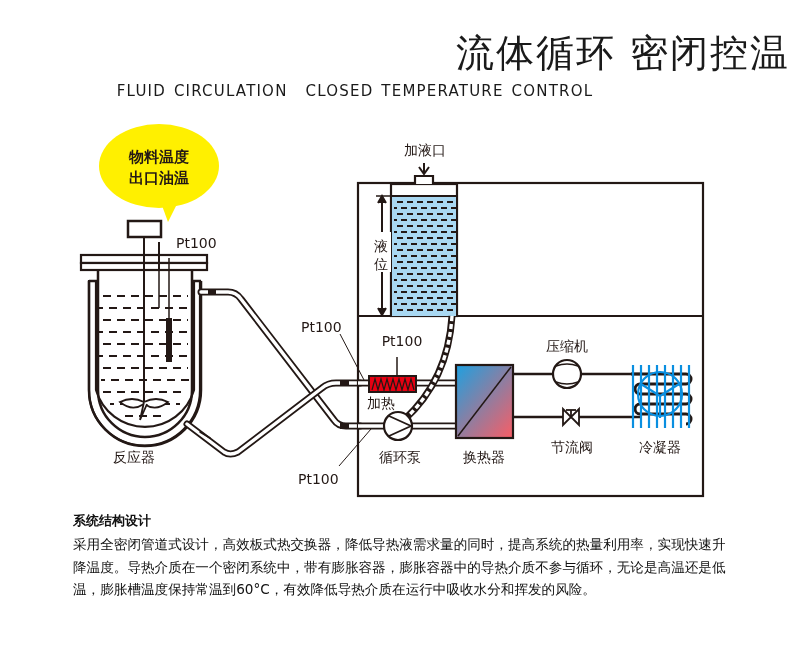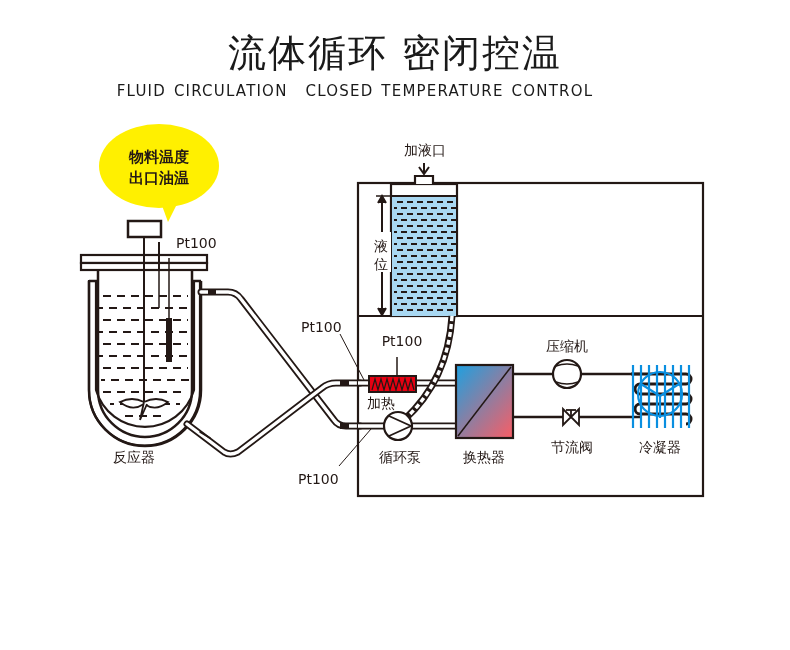--- a/index.html
+++ b/index.html
@@ -1,17 +1,17 @@
 <!DOCTYPE html>
 <html><head>
 <meta charset="utf-8">
 <style>
   html, body { margin: 0; padding: 0; background: #ffffff; }
   body { width: 790px; height: 650px; position: relative; overflow: hidden; font-family: "DejaVu Sans", "Liberation Sans", sans-serif; color: #231815; }
-  .title-cn { position: absolute; left: 0; top: 28px; width: 790px; text-align: center; font-size: 38px; letter-spacing: 2px; font-weight: 300; color: #1a1a1a; }
+  .title-cn { position: absolute; left: 0; top: 28px; width: 790px; text-align: right; font-size: 38px; letter-spacing: 2px; font-weight: 300; color: #1a1a1a; }
   .title-en { position: absolute; left: 0; top: 82px; width: 710px; text-align: center; font-family: "DejaVu Sans", sans-serif; font-size: 15px; letter-spacing: 1.2px; color: #1a1a1a; word-spacing: 2px; }
   .title-en .gap { display: inline-block; width: 18px; }
   svg.diagram { position: absolute; left: 0; top: 0; }
   svg text { font-family: "DejaVu Sans", sans-serif; fill: #231815; }
   .desc { position: absolute; left: 73px; top: 512px; width: 660px; }
   .desc-title { font-size: 13px; font-weight: bold; margin-bottom: 3px; color: #111; }
   .desc-body { font-size: 13.6px; line-height: 22.5px; color: #111; }
 </style>
 </head>
 <body>
@@ -208,13 +208,15 @@
 
   <g stroke="#231815" stroke-width="1">
     <line x1="340" y1="334" x2="364" y2="380"></line>
     <line x1="339" y1="466" x2="371" y2="429"></line>
   </g>
   <text x="301" y="332" font-size="14">Pt100</text>
   <text x="298" y="484" font-size="14">Pt100</text>
 </svg>
 
 <div class="desc">
+  <div class="desc-title">系统结构设计</div>
+  <div class="desc-body">采用全密闭管道式设计，高效板式热交换器，降低导热液需求量的同时，提高系统的热量利用率，实现快速升降温度。导热介质在一个密闭系统中，带有膨胀容器，膨胀容器中的导热介质不参与循环，无论是高温还是低温，膨胀槽温度保持常温到60°C，有效降低导热介质在运行中吸收水分和挥发的风险。</div>
 </div>
 
 </body></html>

